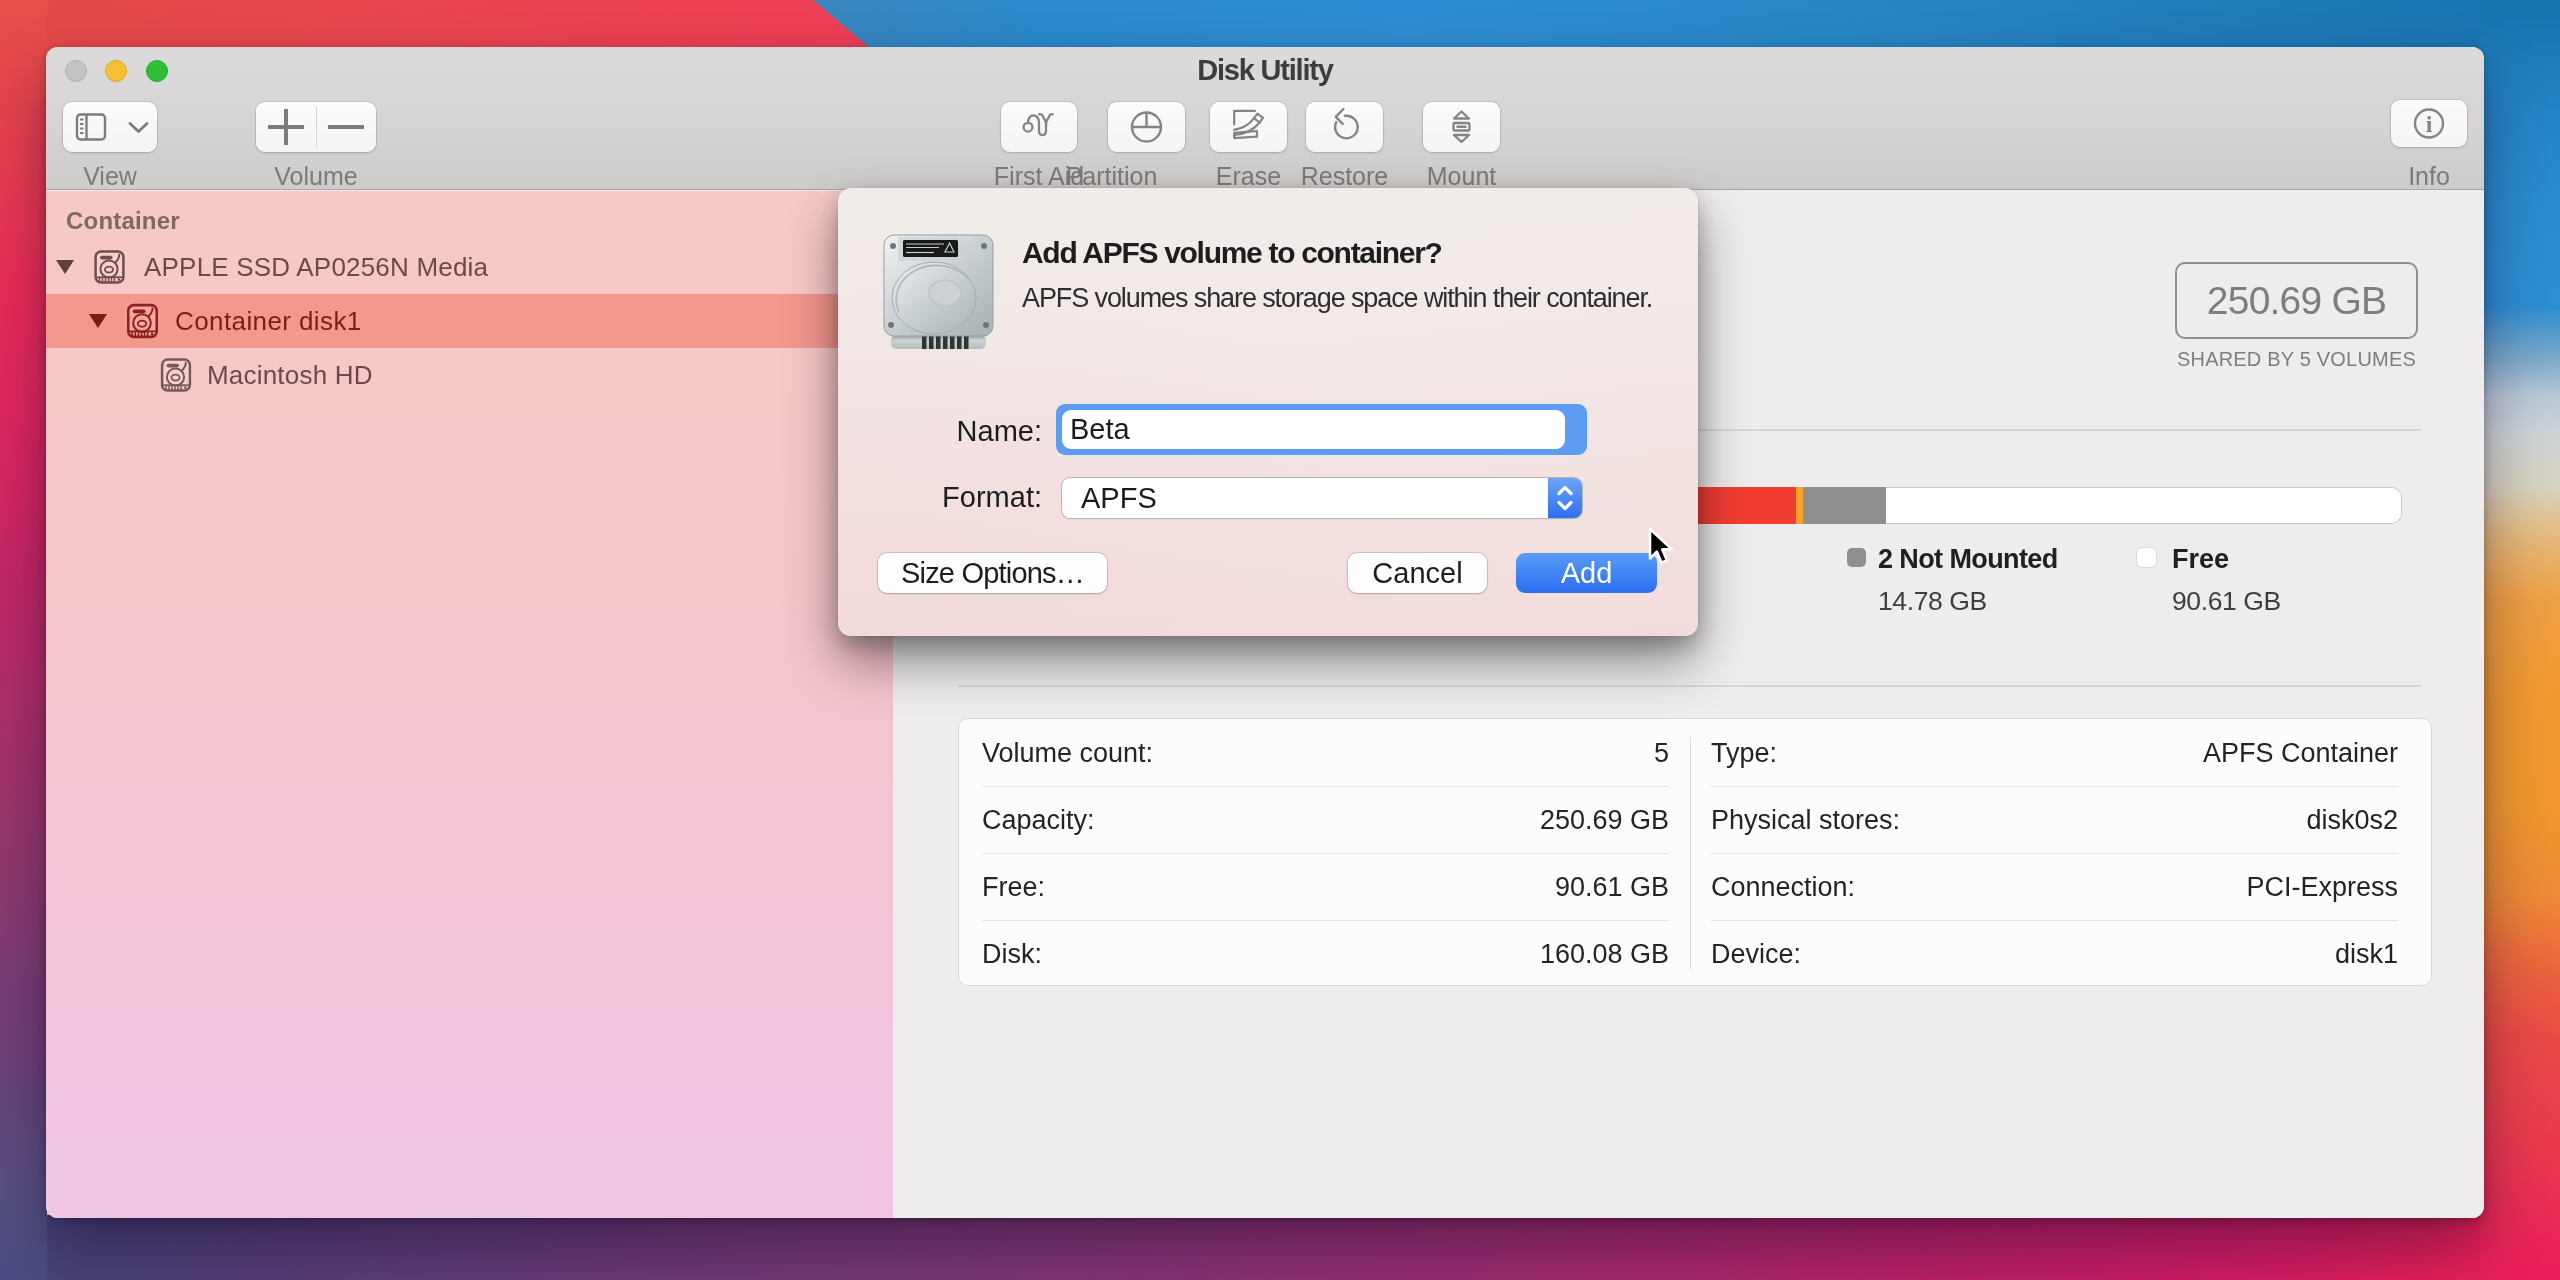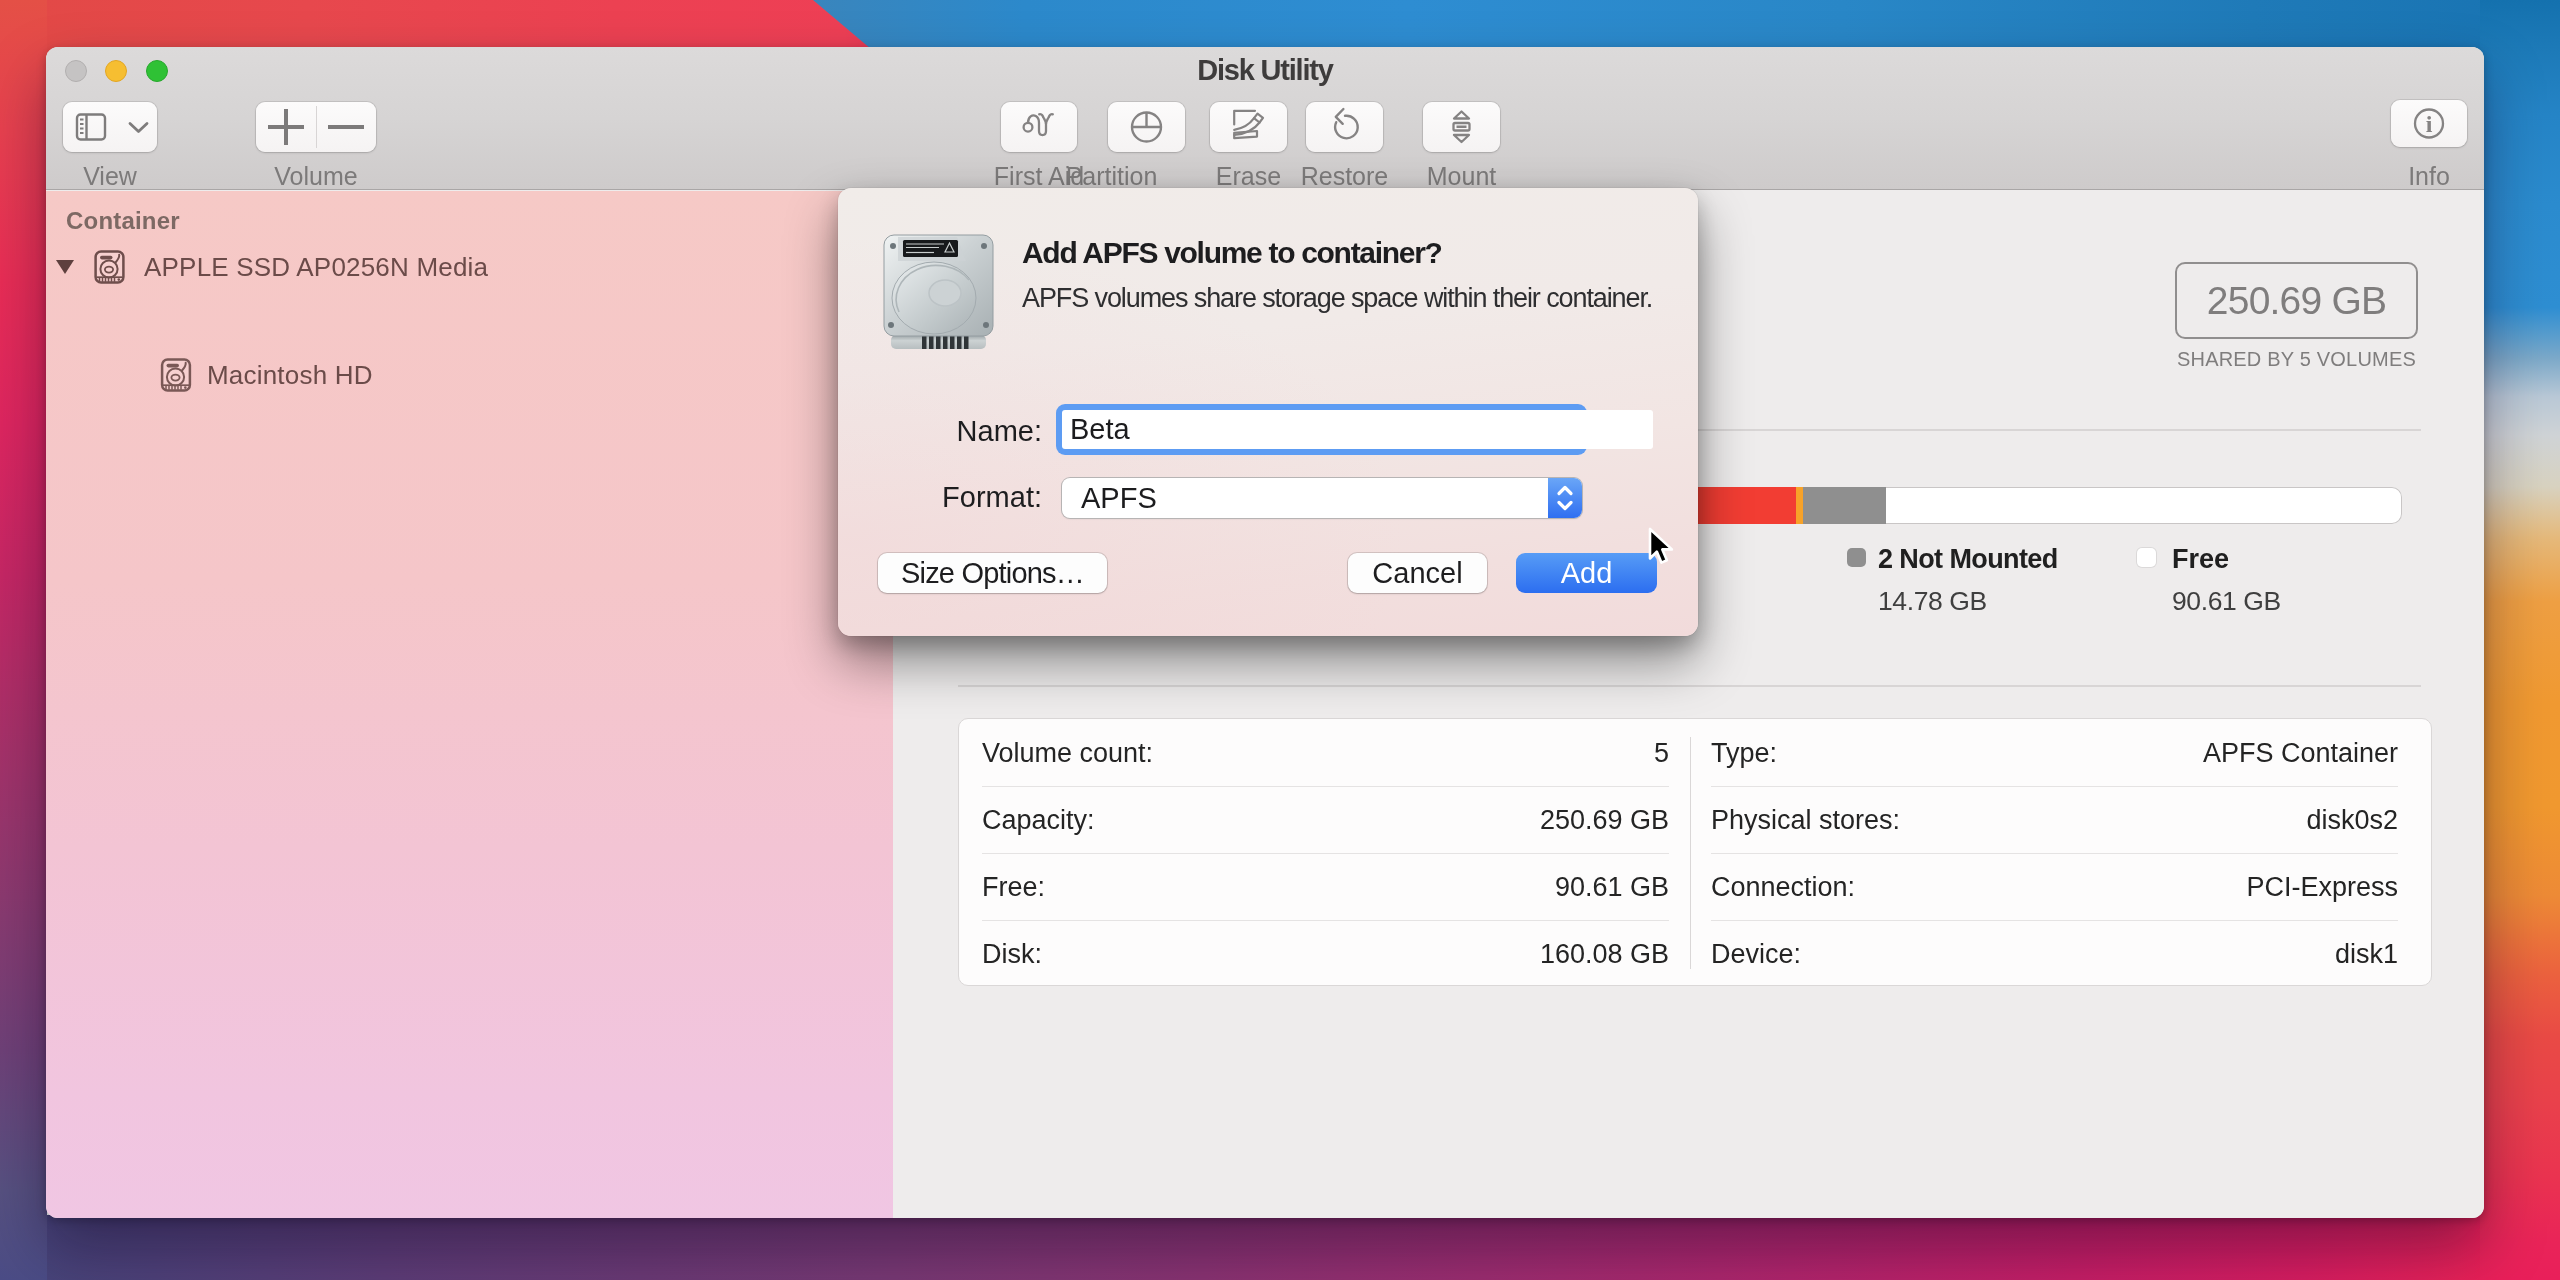--- a/index.html
+++ b/index.html
@@ -193,20 +193,27 @@
       <div id="sb-internal">Container</div>
 
       <div class="sbrow" style="top:49px;">
         <div class="tri" style="left:10px; border-top:14px solid #5e403e;"></div>
         <svg class="dicon" style="left:48px; color:#6f4e4c;" width="31" height="40" viewBox="0 0 31 40">
             <use href="#hdd"></use>
           </svg>
         <div class="sbtext" style="left:98px; color:#6b4b49;">APPLE SSD AP0256N Media</div>
       </div>
 
+      <div class="sbrow" style="top:103px; background:#f4978f;">
+        <div class="tri" style="left:43px; border-top:14px solid #7c1b18;"></div>
+        <svg class="dicon" style="left:80px; color:#8c211e;" width="33" height="41" viewBox="0 0 31 40">
+            <use href="#hdd"></use>
+          </svg>
+        <div class="sbtext" style="left:129px; color:#7c1c19; letter-spacing:0.4px;">Container disk1</div>
+      </div>
 
       <div class="sbrow" style="top:157px;">
         <svg class="dicon" style="left:114px; color:#7a5856;" width="32" height="40" viewBox="0 0 31 40">
             <use href="#hdd"></use>
           </svg>
         <div class="sbtext" style="left:161px;">Macintosh HD</div>
       </div>
 
     </div>
 
@@ -307,21 +314,21 @@
         <line x1="24" y1="20.5" x2="52" y2="20.5"></line>
       </g>
       <path d="M67.5 11 l4.5 9 h-9 z" fill="none" stroke="#c9cece" stroke-width="1.2"></path>
     </svg>
 
     <div class="abs" style="left:184px; top:48px; font-size:30px; font-weight:bold; color:#1d1d1f; letter-spacing:-1.3px; white-space:nowrap;">Add APFS volume to container?</div>
     <div class="abs" style="left:184px; top:95px; font-size:27px; color:#2e2e30; letter-spacing:-1.1px; white-space:nowrap;">APFS volumes share storage space within their container.</div>
 
     <div class="abs" style="left:44px; top:227px; width:160px; text-align:right; font-size:29px; color:#1d1d1f;">Name:</div>
     <div class="abs" style="left:218px; top:216px; width:531px; height:51px; border-radius:9px; background:#5d9cf3;">
-      <div class="abs" style="left:6px; top:6px; width:591px; height:39px; border-radius:3px; background:#ffffff; font-size:29px; color:#1c1c1e; line-height:39px; padding-left:8px;">Beta</div>
+      <div class="abs" style="left:6px; top:6px; width:503px; height:39px; border-radius:9px; background:#ffffff; font-size:29px; color:#1c1c1e; line-height:39px; padding-left:8px;">Beta</div>
     </div>
 
     <div class="abs" style="left:44px; top:293px; width:160px; text-align:right; font-size:29px; color:#1d1d1f;">Format:</div>
     <div class="abs" style="left:224px; top:290px; width:520px; height:40px; border-radius:8px; background:#ffffff; box-shadow:0 0 0 1px #b7b4b4, 0 1px 2px rgba(0,0,0,.12); font-size:29px; color:#1c1c1e; line-height:40px; padding-left:19px;">APFS
       <div class="abs" style="left:486px; top:0; width:34px; height:40px; border-radius:0 8px 8px 0; background:linear-gradient(180deg,#6aa6f7,#2f6ff1);">
         <svg width="34" height="40" viewBox="0 0 34 40">
           <g fill="none" stroke="#ffffff" stroke-width="3.2" stroke-linecap="round" stroke-linejoin="round">
             <path d="M11 15.5 l6 -6 6 6"></path>
             <path d="M11 24.5 l6 6 6 -6"></path>
           </g>

